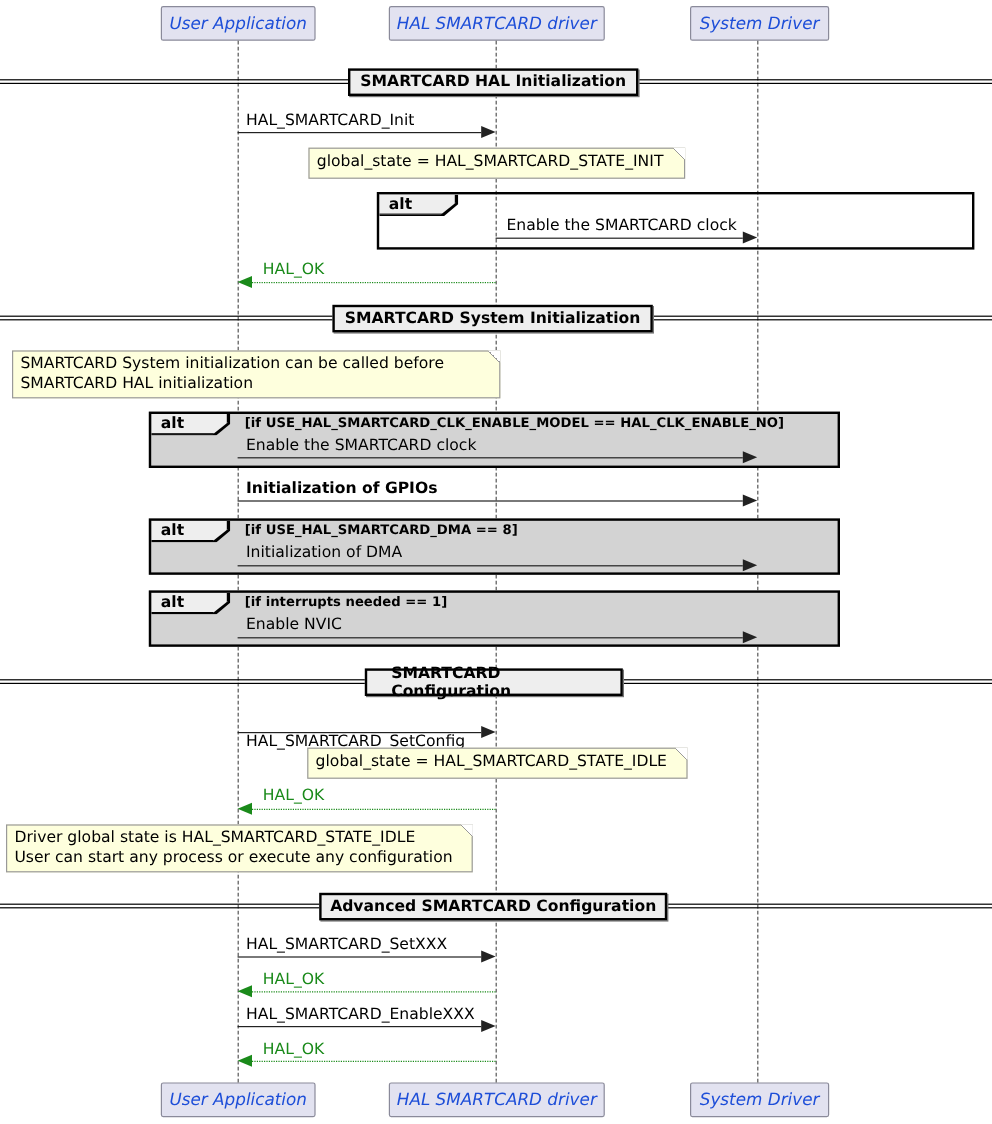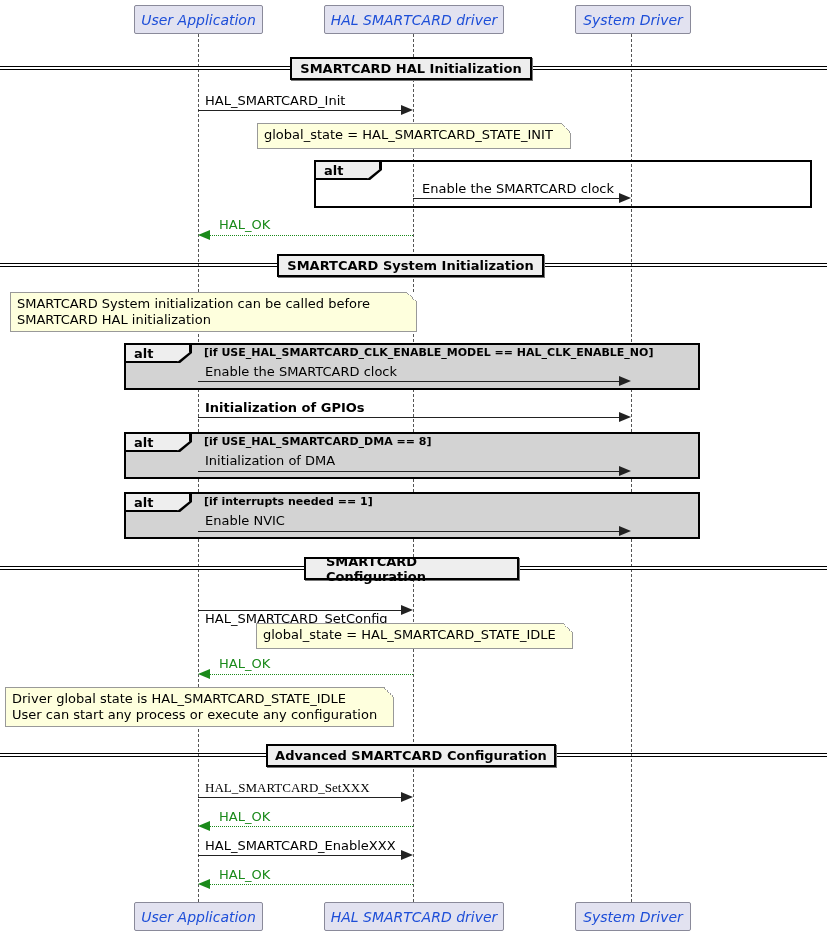--- a/index.html
+++ b/index.html
@@ -107,21 +107,21 @@
 <div class="msg-label green" style="left:219px;top:656px;">HAL_OK</div>
 <div class="msg ret" style="left:210px;top:674px;width:203px;"></div>
 <div class="arrow-l" style="left:198px;top:669px;"></div>
 
 <div class="note" style="left:5px;top:687px;width:389px;height:40px;">Driver global state is HAL_SMARTCARD_STATE_IDLE
 User can start any process or execute any configuration</div>
 
 <div class="divider" style="top:753px;"></div>
 <div class="divider-label" style="left:266px;top:744px;width:290px;">Advanced SMARTCARD Configuration</div>
 
-<div class="msg-label" style="left:205px;top:780px;font-family:Liberation Serif, serif;">HAL_SMARTCARD_SetXXX</div>
+<div class="msg-label" style="left:205px;top:780px;">HAL_SMARTCARD_SetXXX</div>
 <div class="msg" style="left:198px;top:797px;width:203px;"></div>
 <div class="arrow-r" style="left:401px;top:792px;"></div>
 
 <div class="msg-label green" style="left:219px;top:809px;">HAL_OK</div>
 <div class="msg ret" style="left:210px;top:826px;width:203px;"></div>
 <div class="arrow-l" style="left:198px;top:821px;"></div>
 
 <div class="msg-label" style="left:205px;top:838px;">HAL_SMARTCARD_EnableXXX</div>
 <div class="msg" style="left:198px;top:855px;width:203px;"></div>
 <div class="arrow-r" style="left:401px;top:850px;"></div>

